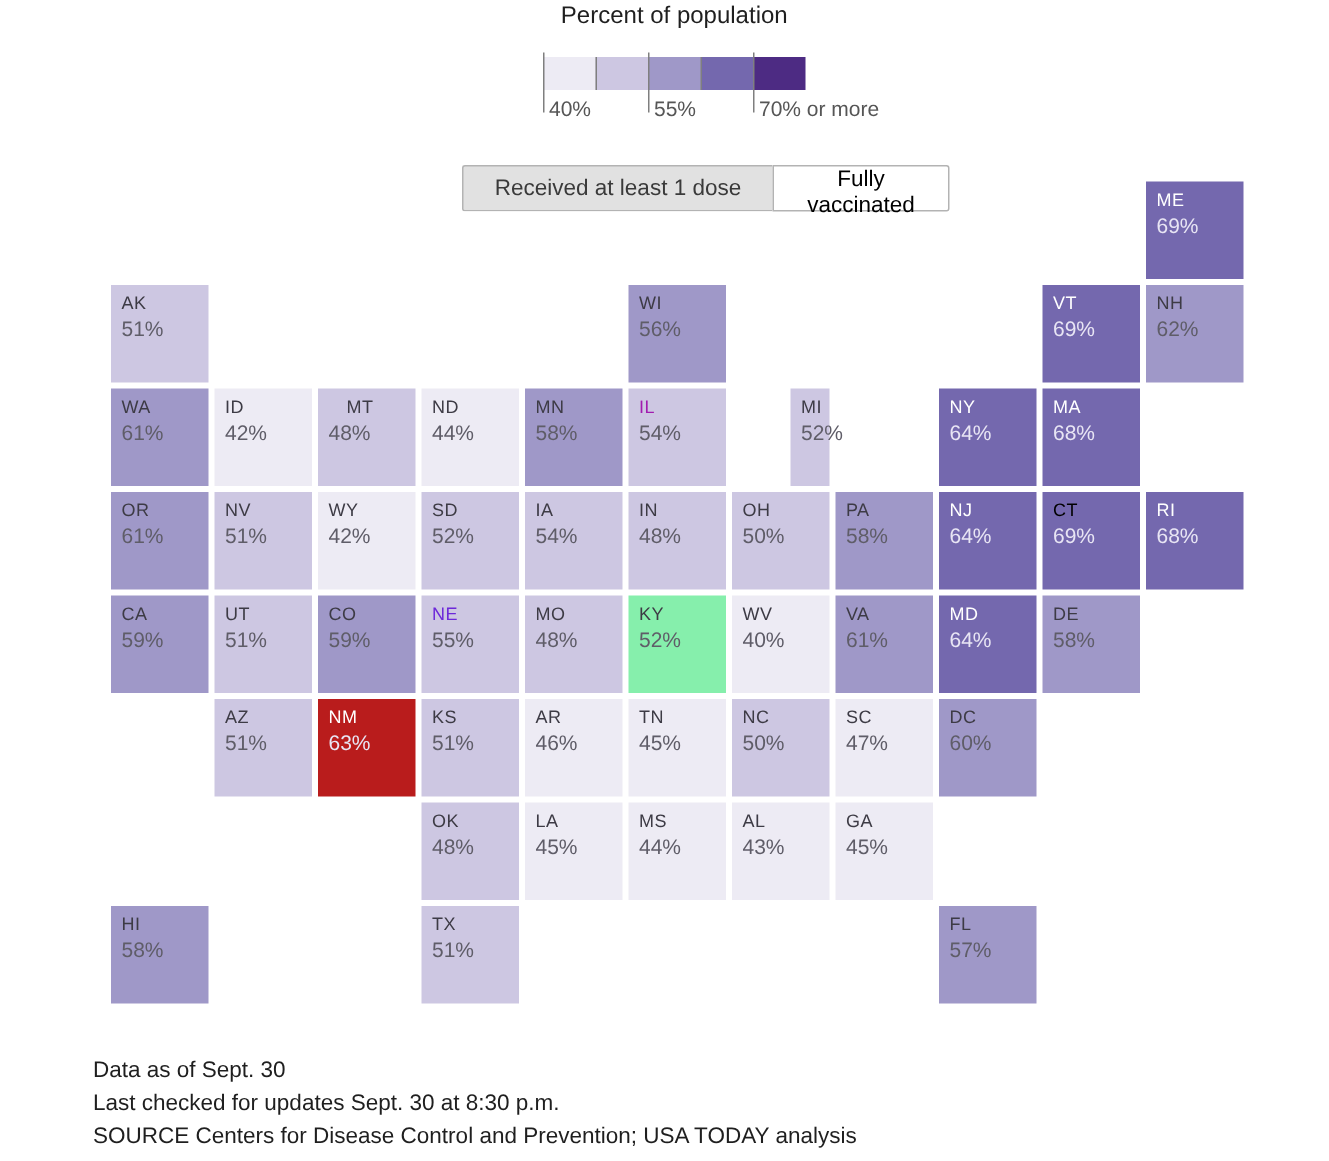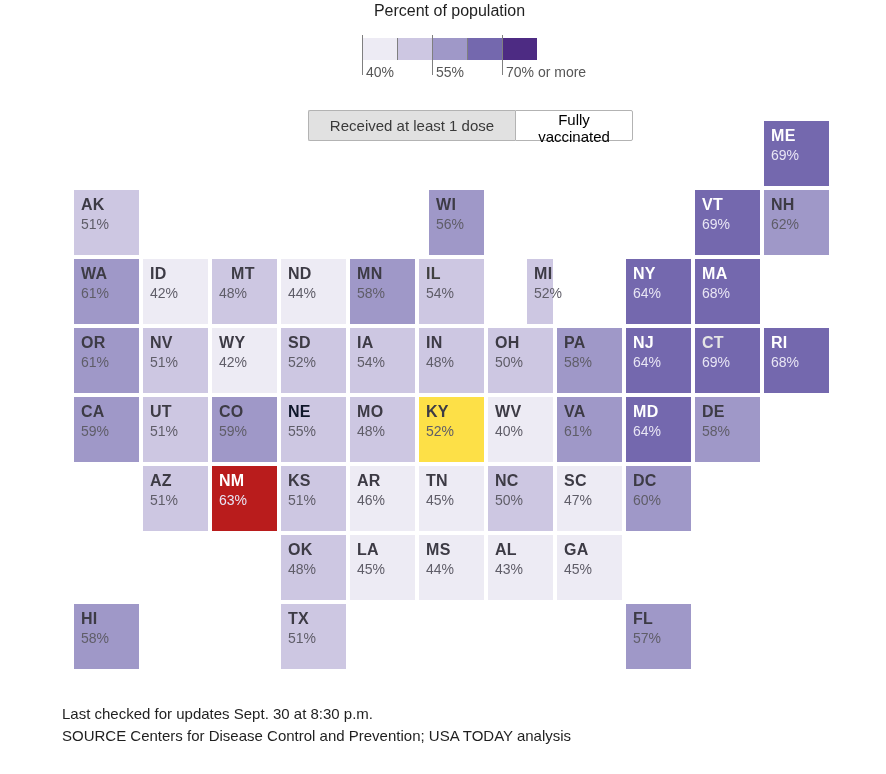--- a/index.html
+++ b/index.html
@@ -27,21 +27,21 @@
     padding:0 20px;cursor:pointer;border-radius:2px;
   }
   .toggle button.seg-left{width:207px;border-right:none;border-radius:2px 0 0 2px;}
   .toggle button.seg-right{width:118px;background:#ffffff;color:#000;font-weight:400;border-radius:0 2px 2px 0;}
   
   .map{
     position:absolute;left:74px;top:121px;
     display:grid;grid-template-columns:repeat(11,65px);grid-auto-rows:65px;gap:4px;
   }
   .tile{box-sizing:border-box;padding:5px 4px 0 7px;line-height:1.25;}
-  .tile .abbr{display:block;font-size:16px;font-weight:700;letter-spacing:.3px;}
+  .tile .abbr{display:block;font-size:12px;font-weight:400;letter-spacing:.3px;}
   .tile .pct{display:block;font-size:14px;margin-top:1px;}
   
   .footer{position:absolute;left:62px;top:703px;font-size:15px;line-height:22px;color:#1f1f1f;}
 </style>
 </head>
 <body>
 
 <div class="stage">
 
   <div class="legend">
@@ -70,21 +70,21 @@
 
   <div class="map" id="map">
       <div class="tile" style="grid-area: 1 / 11; background: rgb(116, 104, 174);">
         <span class="abbr" style="color: rgb(255, 255, 255);">ME</span>
         <span class="pct" style="color: rgb(232, 229, 244);">69%</span>
       </div>
       <div class="tile" style="grid-area: 2 / 1; background: rgb(205, 199, 226);">
         <span class="abbr" style="color: rgb(61, 59, 69);">AK</span>
         <span class="pct" style="color: rgb(95, 93, 104);">51%</span>
       </div>
-      <div class="tile" style="grid-area: 2 / 6; background: rgb(159, 152, 200); margin-left: 10px;">
+      <div class="tile" style="grid-area: 2 / 6; background: rgb(159, 152, 200);">
         <span class="abbr" style="color: rgb(61, 59, 69);">WI</span>
         <span class="pct" style="color: rgb(95, 93, 104);">56%</span>
       </div>
       <div class="tile" style="grid-area: 2 / 10; background: rgb(116, 104, 174);">
         <span class="abbr" style="color: rgb(255, 255, 255);">VT</span>
         <span class="pct" style="color: rgb(232, 229, 244);">69%</span>
       </div>
       <div class="tile" style="grid-area: 2 / 11; background: rgb(159, 152, 200);">
         <span class="abbr" style="color: rgb(61, 59, 69);">NH</span>
         <span class="pct" style="color: rgb(95, 93, 104);">62%</span>
@@ -103,21 +103,21 @@
       </div>
       <div class="tile" style="grid-area: 3 / 4; background: rgb(237, 235, 244);">
         <span class="abbr" style="color: rgb(61, 59, 69);">ND</span>
         <span class="pct" style="color: rgb(95, 93, 104);">44%</span>
       </div>
       <div class="tile" style="grid-area: 3 / 5; background: rgb(159, 152, 200);">
         <span class="abbr" style="color: rgb(61, 59, 69);">MN</span>
         <span class="pct" style="color: rgb(95, 93, 104);">58%</span>
       </div>
       <div class="tile" style="grid-area: 3 / 6; background: rgb(205, 199, 226);">
-        <span class="abbr" style="color: #404040;">IL</span>
+        <span class="abbr" style="color: #a21caf;">IL</span>
         <span class="pct" style="color: rgb(95, 93, 104);">54%</span>
       </div>
       <div class="tile" style="grid-area: 3 / 7; background: rgb(205, 199, 226); margin-left: 39px;">
         <span class="abbr" style="color: rgb(61, 59, 69);">MI</span>
         <span class="pct" style="color: rgb(95, 93, 104);">52%</span>
       </div>
       <div class="tile" style="grid-area: 3 / 9; background: rgb(116, 104, 174);">
         <span class="abbr" style="color: rgb(255, 255, 255);">NY</span>
         <span class="pct" style="color: rgb(232, 229, 244);">64%</span>
       </div>
@@ -155,48 +155,48 @@
       </div>
       <div class="tile" style="grid-area: 4 / 8; background: rgb(159, 152, 200);">
         <span class="abbr" style="color: rgb(61, 59, 69);">PA</span>
         <span class="pct" style="color: rgb(95, 93, 104);">58%</span>
       </div>
       <div class="tile" style="grid-area: 4 / 9; background: rgb(116, 104, 174);">
         <span class="abbr" style="color: rgb(255, 255, 255);">NJ</span>
         <span class="pct" style="color: rgb(232, 229, 244);">64%</span>
       </div>
       <div class="tile" style="grid-area: 4 / 10; background: rgb(116, 104, 174);">
-        <span class="abbr" style="color: #e5e5e5;">CT</span>
+        <span class="abbr" style="color: #000000;">CT</span>
         <span class="pct" style="color: rgb(232, 229, 244);">69%</span>
       </div>
       <div class="tile" style="grid-area: 4 / 11; background: rgb(116, 104, 174);">
         <span class="abbr" style="color: rgb(255, 255, 255);">RI</span>
         <span class="pct" style="color: rgb(232, 229, 244);">68%</span>
       </div>
       <div class="tile" style="grid-area: 5 / 1; background: rgb(159, 152, 200);">
         <span class="abbr" style="color: rgb(61, 59, 69);">CA</span>
         <span class="pct" style="color: rgb(95, 93, 104);">59%</span>
       </div>
       <div class="tile" style="grid-area: 5 / 2; background: rgb(205, 199, 226);">
         <span class="abbr" style="color: rgb(61, 59, 69);">UT</span>
         <span class="pct" style="color: rgb(95, 93, 104);">51%</span>
       </div>
       <div class="tile" style="grid-area: 5 / 3; background: rgb(159, 152, 200);">
         <span class="abbr" style="color: rgb(61, 59, 69);">CO</span>
         <span class="pct" style="color: rgb(95, 93, 104);">59%</span>
       </div>
       <div class="tile" style="grid-area: 5 / 4; background: rgb(205, 199, 226);">
-        <span class="abbr" style="color: #0f172a;">NE</span>
+        <span class="abbr" style="color: #6d28d9;">NE</span>
         <span class="pct" style="color: rgb(95, 93, 104);">55%</span>
       </div>
       <div class="tile" style="grid-area: 5 / 5; background: rgb(205, 199, 226);">
         <span class="abbr" style="color: rgb(61, 59, 69);">MO</span>
         <span class="pct" style="color: rgb(95, 93, 104);">48%</span>
       </div>
-      <div class="tile" style="grid-area: 5 / 6; background: #fde047;">
+      <div class="tile" style="grid-area: 5 / 6; background: #86efac;">
         <span class="abbr" style="color: rgb(61, 59, 69);">KY</span>
         <span class="pct" style="color: rgb(95, 93, 104);">52%</span>
       </div>
       <div class="tile" style="grid-area: 5 / 7; background: rgb(237, 235, 244);">
         <span class="abbr" style="color: rgb(61, 59, 69);">WV</span>
         <span class="pct" style="color: rgb(95, 93, 104);">40%</span>
       </div>
       <div class="tile" style="grid-area: 5 / 8; background: rgb(159, 152, 200);">
         <span class="abbr" style="color: rgb(61, 59, 69);">VA</span>
         <span class="pct" style="color: rgb(95, 93, 104);">61%</span>
@@ -269,17 +269,18 @@
         <span class="abbr" style="color: rgb(61, 59, 69);">TX</span>
         <span class="pct" style="color: rgb(95, 93, 104);">51%</span>
       </div>
       <div class="tile" style="grid-area: 8 / 9; background: rgb(159, 152, 200);">
         <span class="abbr" style="color: rgb(61, 59, 69);">FL</span>
         <span class="pct" style="color: rgb(95, 93, 104);">57%</span>
       </div>
     </div>
 
   <div class="footer">
+    <div>Data as of Sept. 30</div>
     <div>Last checked for updates Sept. 30 at 8:30 p.m.</div>
     <div>SOURCE Centers for Disease Control and Prevention; USA TODAY analysis</div>
   </div>
 
 </div>
 
 </body></html>

